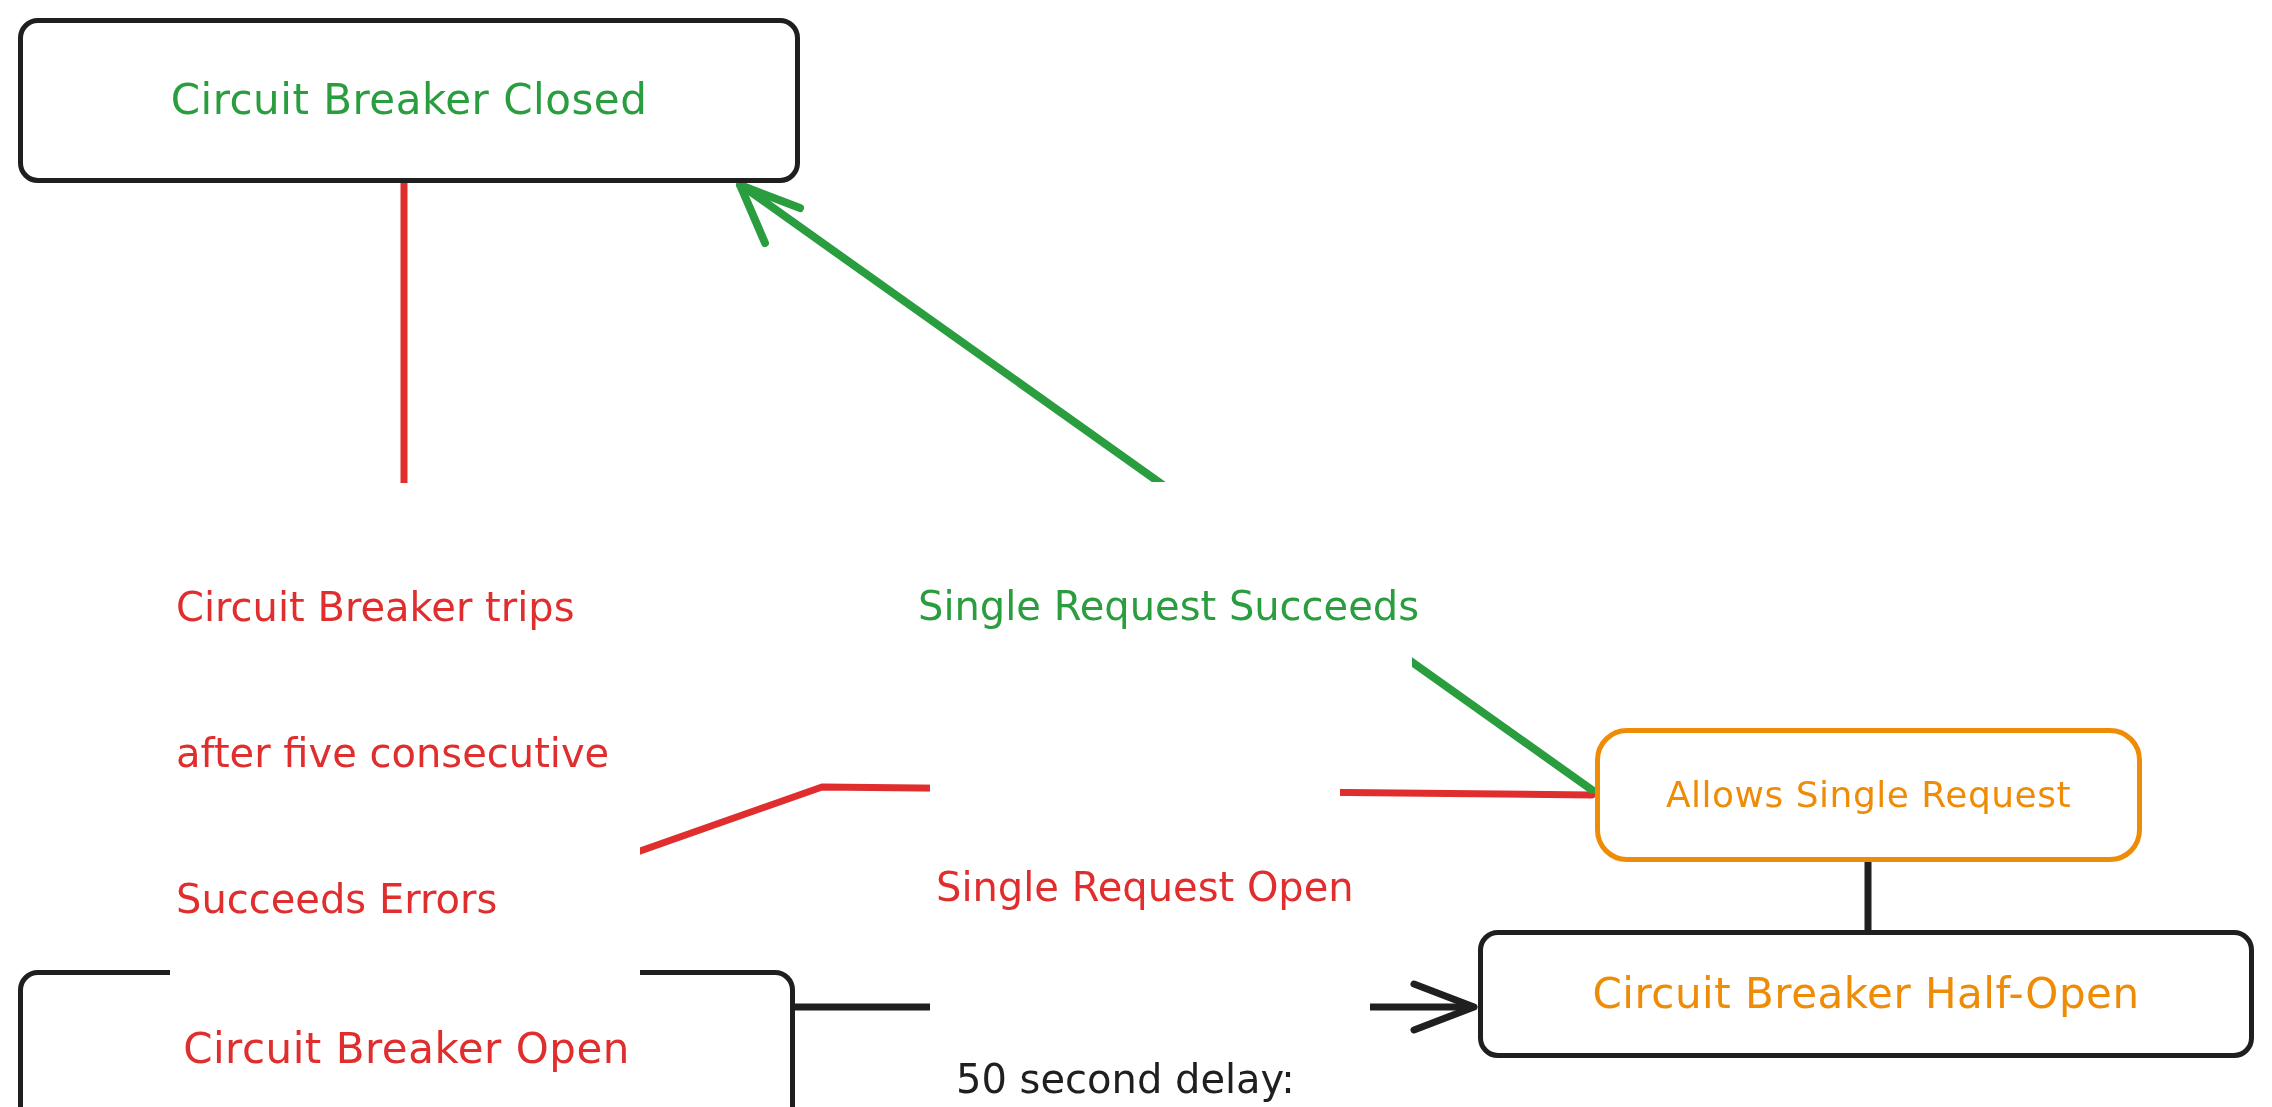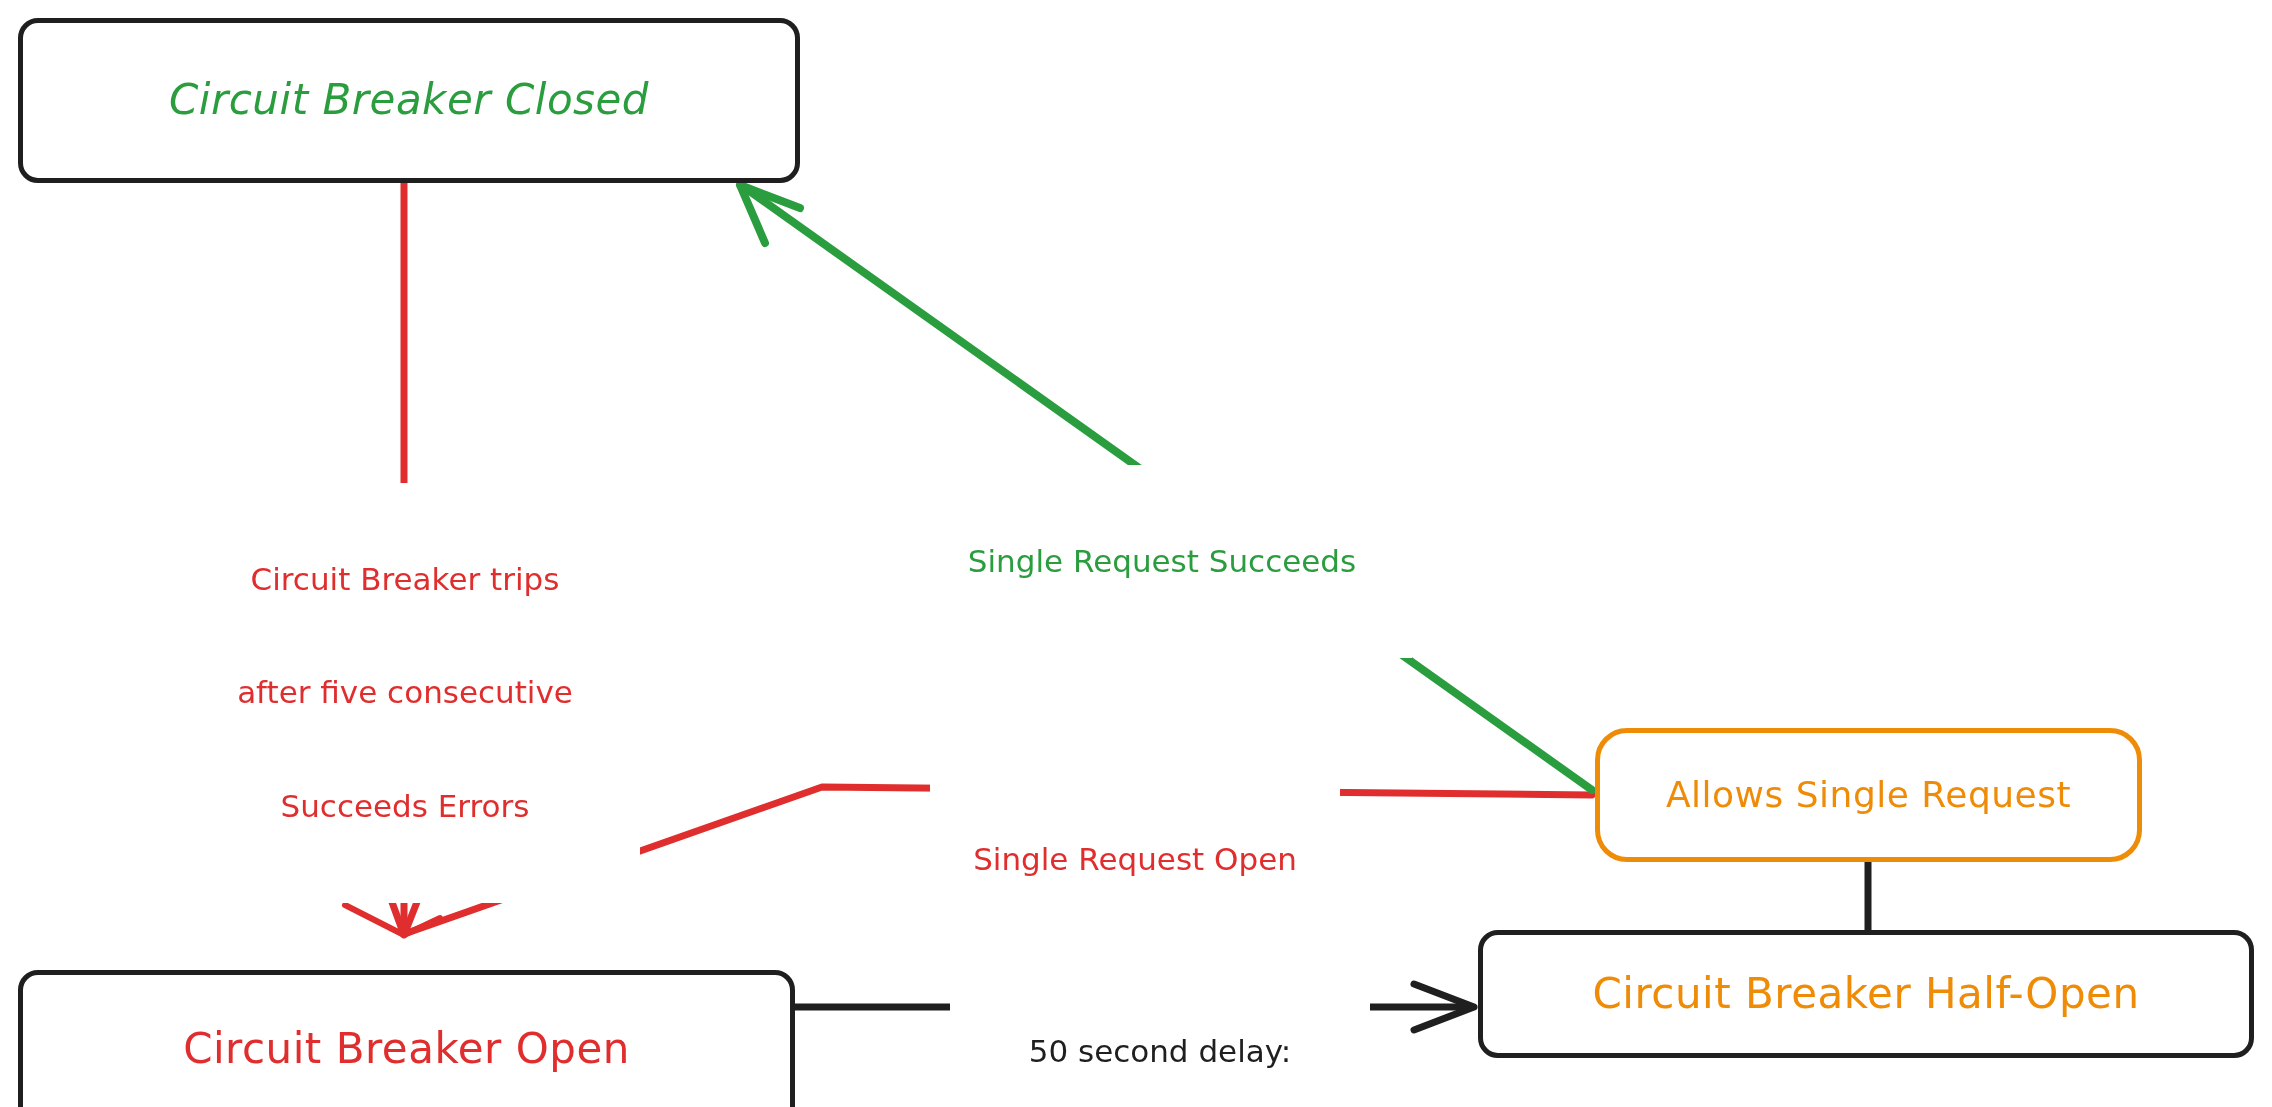--- a/index.html
+++ b/index.html
@@ -50,23 +50,22 @@
     white-space: nowrap;
   }
   .green-txt { color: #2a9d3f; }
   .red-txt   { color: #e02e2e; }
   .orange-txt{ color: #ef8c07; }
   .black-txt { color: #1f1f1f; }
 
   .edge-label {
     position: absolute;
     font-family: "DejaVu Sans", sans-serif;
-    font-size: 31px;
+    font-size: 40px;
     line-height: 1.22;
-    text-align: center;
     white-space: pre;
     background: #ffffff;
     padding: 2px 6px;
     box-sizing: border-box;
   }
 </style>
 </head>
 <body>
 
 <div id="canvas">
@@ -91,21 +90,21 @@
     <g>
       <path d="M 795 1007 L 1462 1007" stroke="#1f1f1f" stroke-width="7" fill="none" stroke-linecap="round"></path>
       <path d="M 1474 1007 L 1414 984 M 1474 1007 L 1414 1030" stroke="#1f1f1f" stroke-width="7" fill="none" stroke-linecap="round" stroke-linejoin="round"></path>
     </g>
 
     <g>
       <path d="M 1868 862 L 1868 932" stroke="#1f1f1f" stroke-width="7" fill="none" stroke-linecap="round"></path>
     </g>
   </svg>
 
-  <div class="node node-black" style="left:18px; top:18px; width:782px; height:165px;font-style:italic;">
+  <div class="node node-black" style="left:18px; top:18px; width:782px; height:165px;">
     <span class="node-label green-txt">Circuit Breaker Closed</span>
   </div>
 
   <div class="node node-black" style="left:18px; top:930px; width:777px; height:158px;margin-top:40px;">
     <span class="node-label red-txt">Circuit Breaker Open</span>
   </div>
 
   <div class="node node-black" style="left:1478px; top:930px; width:776px; height:128px;">
     <span class="node-label orange-txt">Circuit Breaker Half-Open</span>
   </div>
@@ -113,21 +112,21 @@
   <div class="node node-orange" style="left:1595px; top:728px; width:547px; height:134px;">
     <span class="node-label orange-txt" style="font-size:36px;">Allows Single Request</span>
   </div>
 
   <div class="edge-label red-txt" style="left:170px; top:483px; width:470px;">
     <div>Circuit Breaker trips</div>
     <div>after five consecutive</div>
     <div>Succeeds Errors</div>
   </div>
 
-  <div class="edge-label green-txt" style="left:912px; top:465px; width:500px;">
+  <div class="edge-label green-txt" style="left:912px; top:482px; width:500px;">
     <div>Single Request Succeeds</div>
   </div>
 
   <div class="edge-label red-txt" style="left:930px; top:763px; width:410px;">
     <div>Single Request Open</div>
   </div>
 
   <div class="edge-label black-txt" style="left:950px; top:955px; width:420px;">
     <div>50 second delay:</div>
     

